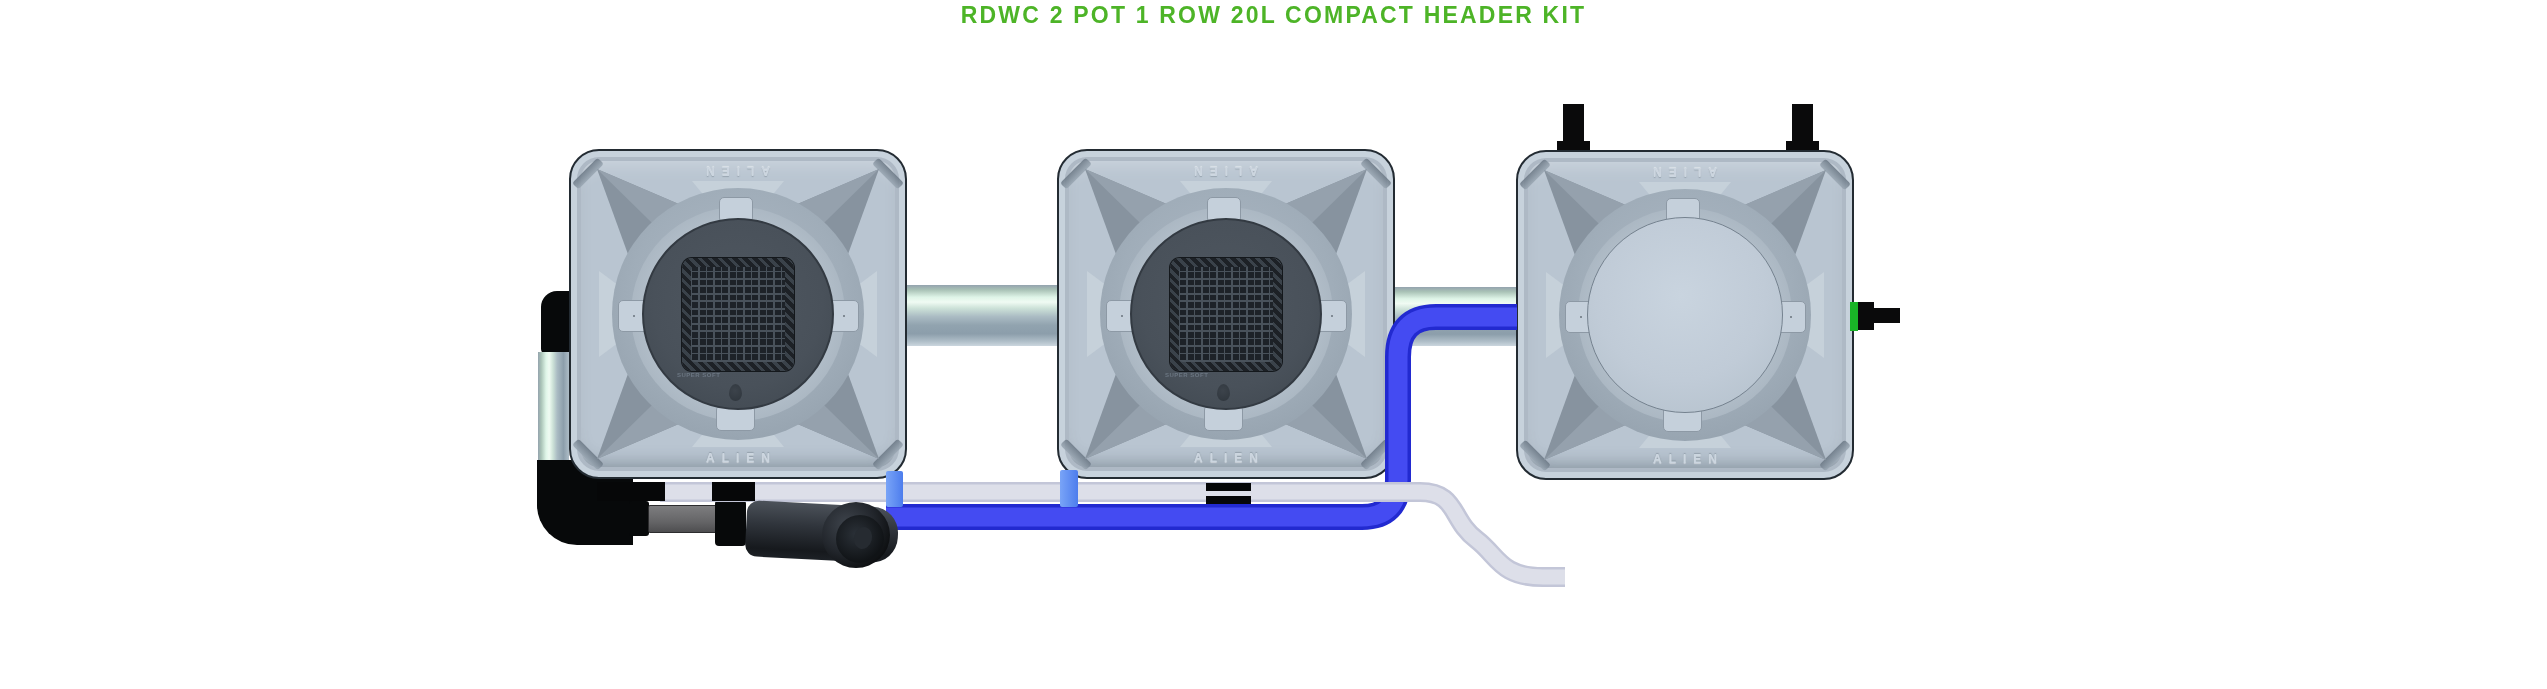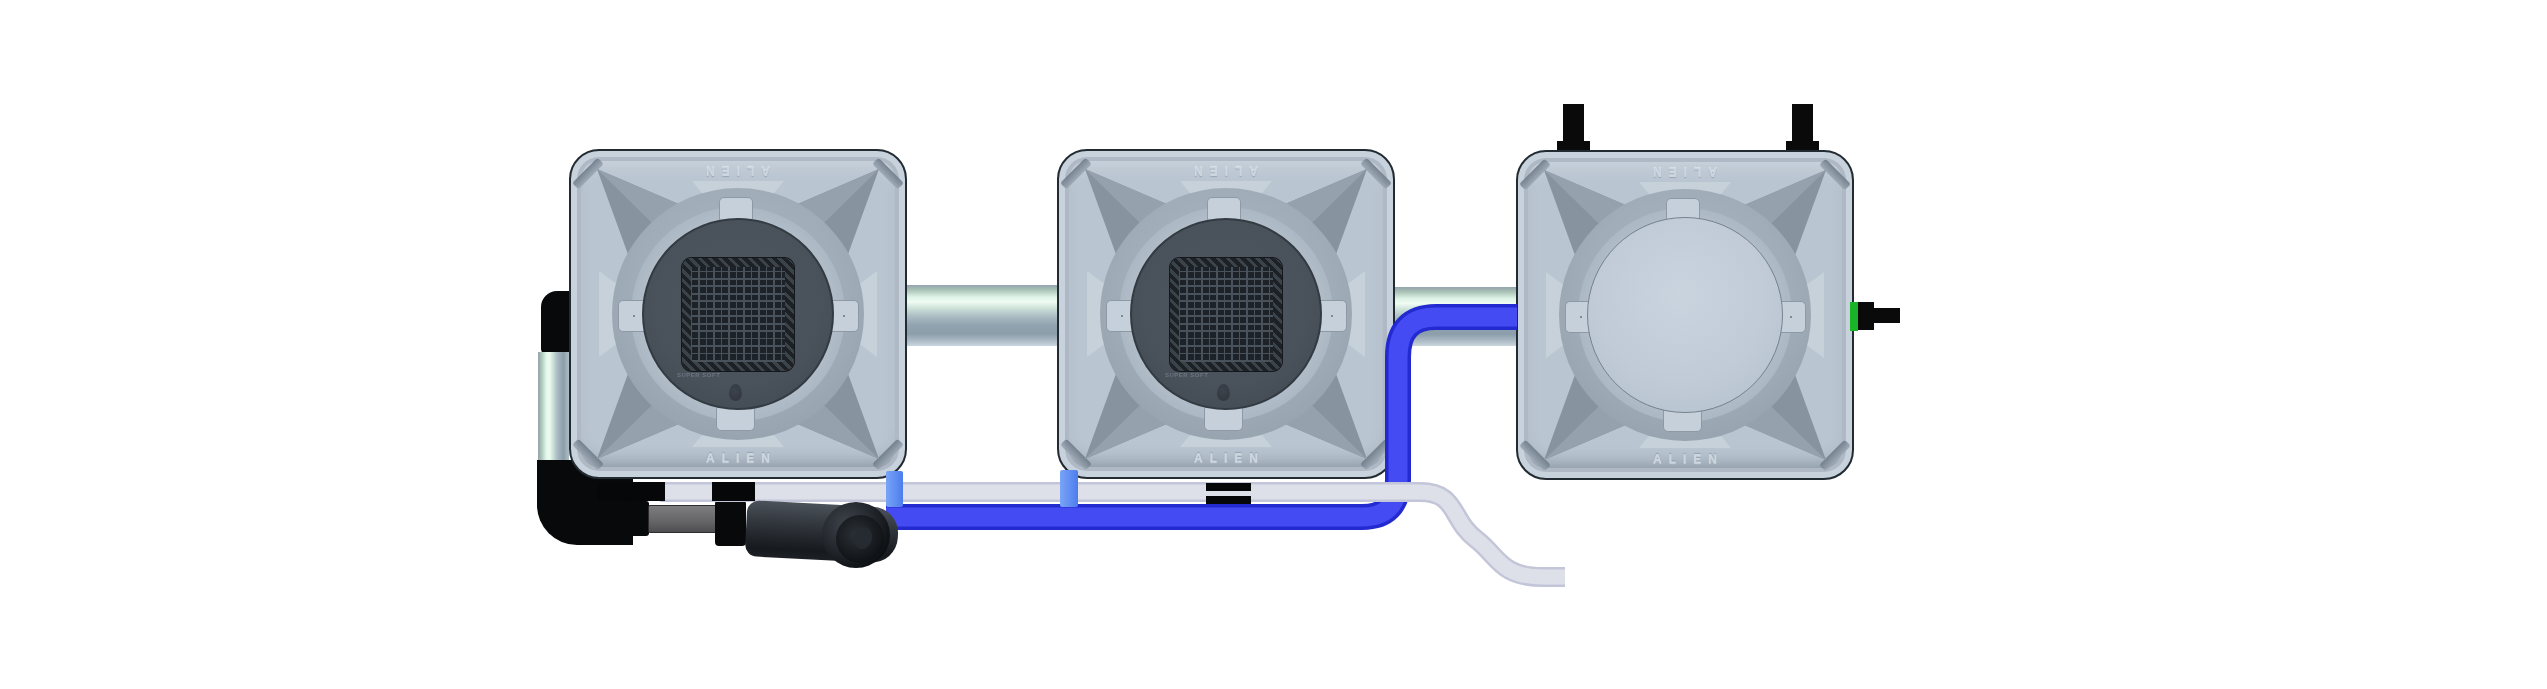--- a/index.html
+++ b/index.html
@@ -80,20 +80,21 @@
         border:1px solid #2c2c2e;border-radius:2px;}
   .connector{border-radius:2px;background:linear-gradient(90deg,#79a4f7,#4d7ded);}
   .clip{background:#060708;}
   .post{background:#0a0a0b;}
 </style>
 </head>
 <body>
 
 <div class="stage">
 
+  <div class="title">RDWC 2 POT 1 ROW 20L COMPACT HEADER KIT</div>
 
   <div class="abs pipe-h" style="left:898px;top:285px;width:166px;height:61px;"></div>
   <div class="abs pipe-h" style="left:1392px;top:287px;width:130px;height:59px;"></div>
 
   <div class="abs blackfit" style="left:541px;top:291px;width:34px;height:64px;border-radius:16px 0 0 6px;"></div>
   <div class="abs pipe-v" style="left:538px;top:352px;width:31px;height:112px;"></div>
   <div class="abs blackfit" style="left:537px;top:460px;width:96px;height:85px;border-radius:0 0 0 40px;"></div>
   <div class="abs blackfit" style="left:596px;top:502px;width:44px;height:31px;"></div>
   <div class="abs blackfit" style="left:629px;top:501px;width:20px;height:35px;border-radius:3px;"></div>
   <div class="abs gray-union" style="left:648px;top:505px;width:79px;height:26px;"></div>

